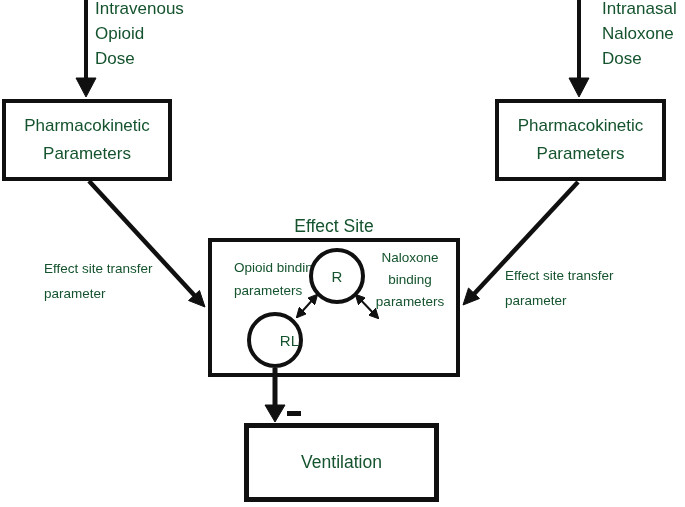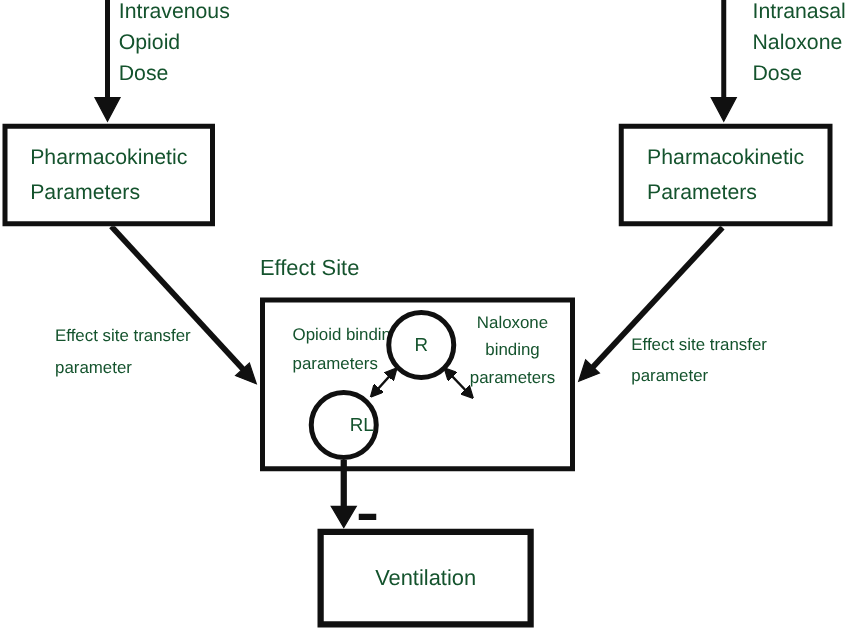--- a/index.html
+++ b/index.html
@@ -21,20 +21,21 @@
     left: 0; top: 0;
     width: 685px; height: 507px;
   }
   .box {
     position: absolute;
     border: 4px solid #101010;
     background: #ffffff;
     display: flex;
     align-items: center;
     justify-content: center;
+    text-align: center;
     box-sizing: border-box;
   }
   .pre { white-space: pre-line; }
   .pk-box { font-size: 17px; line-height: 28px; }
   .effect-box { background: transparent; }
   .vent-box { font-size: 17.5px; border-width: 5px; }
   .circle {
     position: absolute;
     width: 56px; height: 56px;
     border: 4px solid #101010;
@@ -48,21 +49,22 @@
   }
   .lbl {
     position: absolute;
     white-space: pre-line;
   }
   .dose-lbl { font-size: 17px; line-height: 25px; }
   .small-lbl { font-size: 13.5px; line-height: 25px; }
   .bind-lbl { font-size: 13.5px; line-height: 22px; }
   .site-title {
     position: absolute;
-    left: 208px; top: 204px; width: 252px;
+    left: 208px; top: 216px; width: 252px;
+    text-align: center;
     font-size: 17.5px;
   }
   .minus {
     position: absolute;
     left: 287px; top: 411px;
     width: 14px; height: 5px;
     background: #101010;
   }
   svg line, svg polygon, svg path { stroke: #101010; fill: #101010; }
 </style>
@@ -140,15 +142,15 @@
 
   <div class="circle" style="left:309px; top:248px;">
     <span>R</span>
   </div>
   <div class="circle" style="left:247px; top:312px;justify-content:flex-end;">
     <span>RL</span>
   </div>
 
   <div class="minus"></div>
 
-  <div class="box vent-box" style="left:254px; top:423px; width:173px; height:79px;">Ventilation</div>
+  <div class="box vent-box" style="left:244px; top:423px; width:195px; height:79px;">Ventilation</div>
 
 </div>
 
 </body></html>

